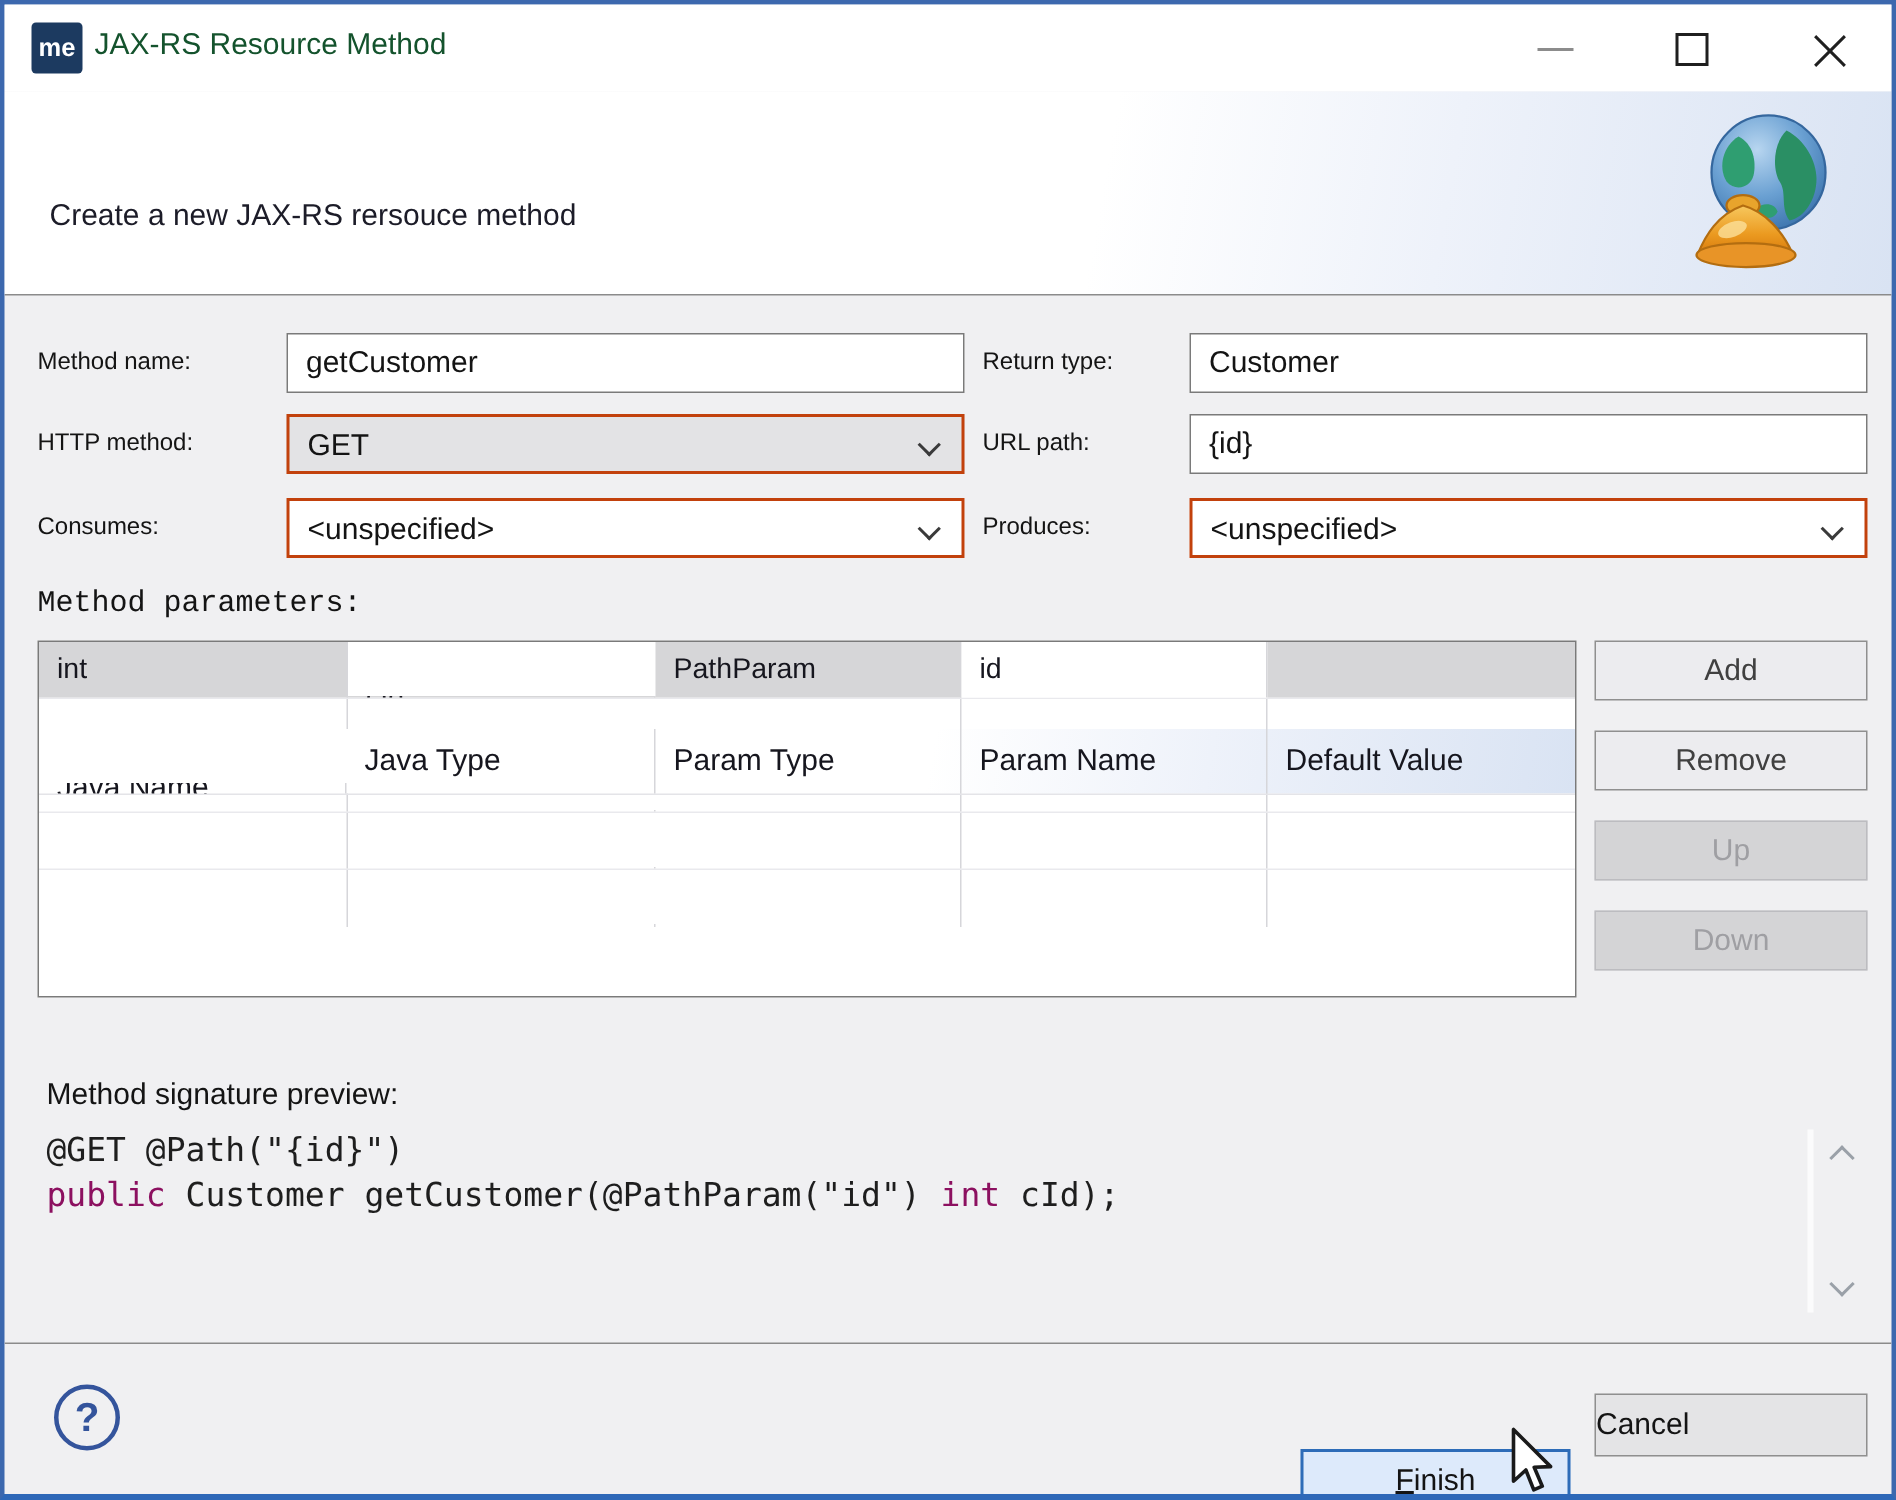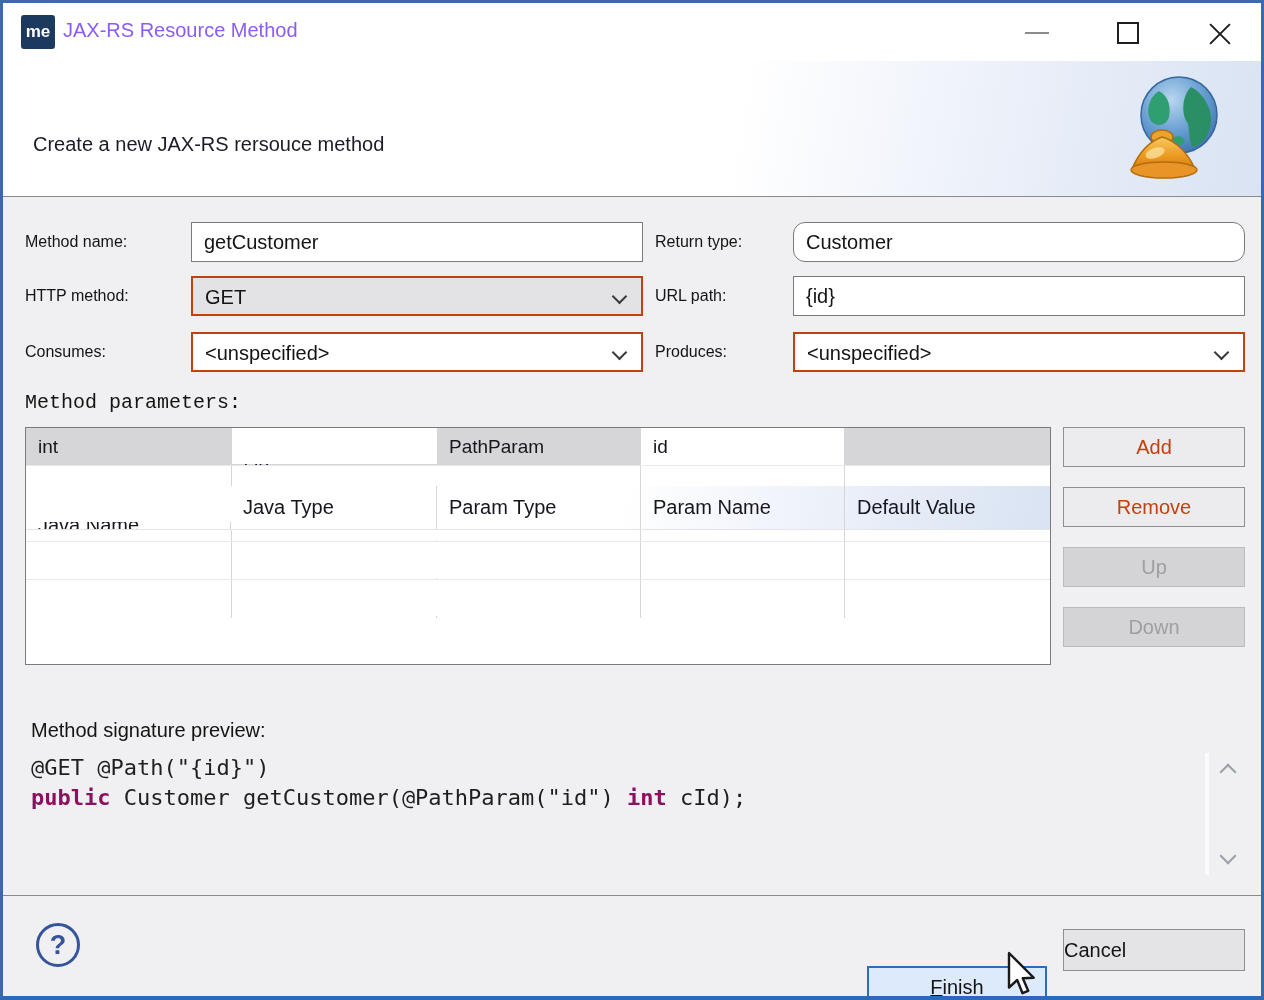--- a/index.html
+++ b/index.html
@@ -12,21 +12,21 @@
     border:3px solid #3c68ae; border-bottom:4px solid #2e68b8;
   }
 
   
   .titlebar { position:absolute; left:0; top:0; width:100%; height:58px; background:#ffffff; }
   .me-icon {
     position:absolute; left:18px; top:12px; width:34px; height:34px;
     background:#1c3a60; border-radius:3px; color:#ffffff;
     font-weight:bold; font-size:17px; text-align:center; line-height:34px;
   }
-  .win-title { position:absolute; left:60px; top:16px; font-size:20px; color:#8b5cf6; }
+  .win-title { position:absolute; left:60px; top:16px; font-size:20px; color:#14532d; }
   .btn-min { position:absolute; left:1022px; top:29px; width:24px; height:2px; background:#8c8c8c; }
   .btn-max { position:absolute; left:1114px; top:19px; width:22px; height:22px; border:2px solid #1f1f1f; background:#fff; }
   .btn-close { position:absolute; left:1202px; top:16px; width:30px; height:30px; }
   .btn-close::before, .btn-close::after {
     content:""; position:absolute; left:1px; top:14px; width:28px; height:2px; background:#1f1f1f;
   }
   .btn-close::before { transform:rotate(45deg); }
   .btn-close::after  { transform:rotate(-45deg); }
 
   
@@ -74,29 +74,29 @@
   }
   .prow.header .pcell { font-size:20px; }
   .pcell.c0 { width:206px; } .pcell.c1 { width:205px;margin-top:36px; } .pcell.c2 { width:204px; }
   .pcell.c3 { width:204px; } .pcell.c4 { width:205px; border-right:none; }
   .prow.data .pcell { background:#d6d6d8; }
   .prow.data .pcell.white { background:#ffffff; }
 
   
   .sbtn {
     position:absolute; left:1060px; width:182px; height:40px;
-    background:#ececef; border:1px solid #8f8f8f; font-size:20px; color:#c2410c;
+    background:#ececef; border:1px solid #8f8f8f; font-size:20px; color:#404040;
     text-align:center; line-height:38px;
   }
   .sbtn.disabled { background:#d4d4d6; border-color:#bcbcc0; color:#9f9fa3; }
 
   
   .code { position:absolute; left:28px; top:750px; font-family:"DejaVu Sans Mono", monospace;
           font-size:22px; line-height:30px; color:#1e1e1e; white-space:pre; }
-  .kw { color:#8c1060; font-weight:bold; }
+  .kw { color:#8c1060; font-weight:normal; }
   .scroll-line { position:absolute; left:1202px; top:750px; width:4px; height:122px; background:#fbfbfc; }
   .schev { position:absolute; left:1218px; width:14px; height:14px; }
   .schev::before {
     content:""; position:absolute; left:1px; top:3px; width:10px; height:10px;
     border-left:2px solid #9aa0a8; border-top:2px solid #9aa0a8;
   }
   .schev.up::before  { transform:rotate(45deg); }
   .schev.down::before{ transform:rotate(225deg); top:-1px; }
 
   
@@ -154,21 +154,21 @@
       <ellipse cx="47" cy="68" rx="11" ry="7" fill="#e8a42c" stroke="#b36d10" stroke-width="1.5"></ellipse>
       <path d="M47 68 C30 74 22 88 17 100 L80 100 C74 86 62 72 47 68 Z" fill="url(#gGold)" stroke="#b36d10" stroke-width="1.5"></path>
       <ellipse cx="49" cy="101" rx="33" ry="8" fill="#e89427" stroke="#b36d10" stroke-width="1.5"></ellipse>
       <ellipse cx="40" cy="84" rx="10" ry="5" fill="#fbe09a" opacity="0.8" transform="rotate(-20 40 84)"></ellipse>
     </svg>
   </div>
 
   <div class="flabel" style="left:22px; top:219px;">Method name:</div>
   <input class="tinput" style="left: 188px; top: 219px;" value="getCustomer">
   <div class="flabel" style="left:652px; top:219px;">Return type:</div>
-  <input class="tinput" style="left: 790px; top: 219px; border-radius: 12px;" value="Customer">
+  <input class="tinput" style="left: 790px; top: 219px;" value="Customer">
 
   <div class="flabel" style="left:22px; top:273px;">HTTP method:</div>
   <div class="combo gray" style="left:188px; top:273px;">
     <span>GET</span>
     <span class="chev"></span>
   </div>
   <div class="flabel" style="left:652px; top:273px;">URL path:</div>
   <input class="tinput" style="left: 790px; top: 273px;" value="{id}">
 
   <div class="flabel" style="left:22px; top:329px;">Consumes:</div>

